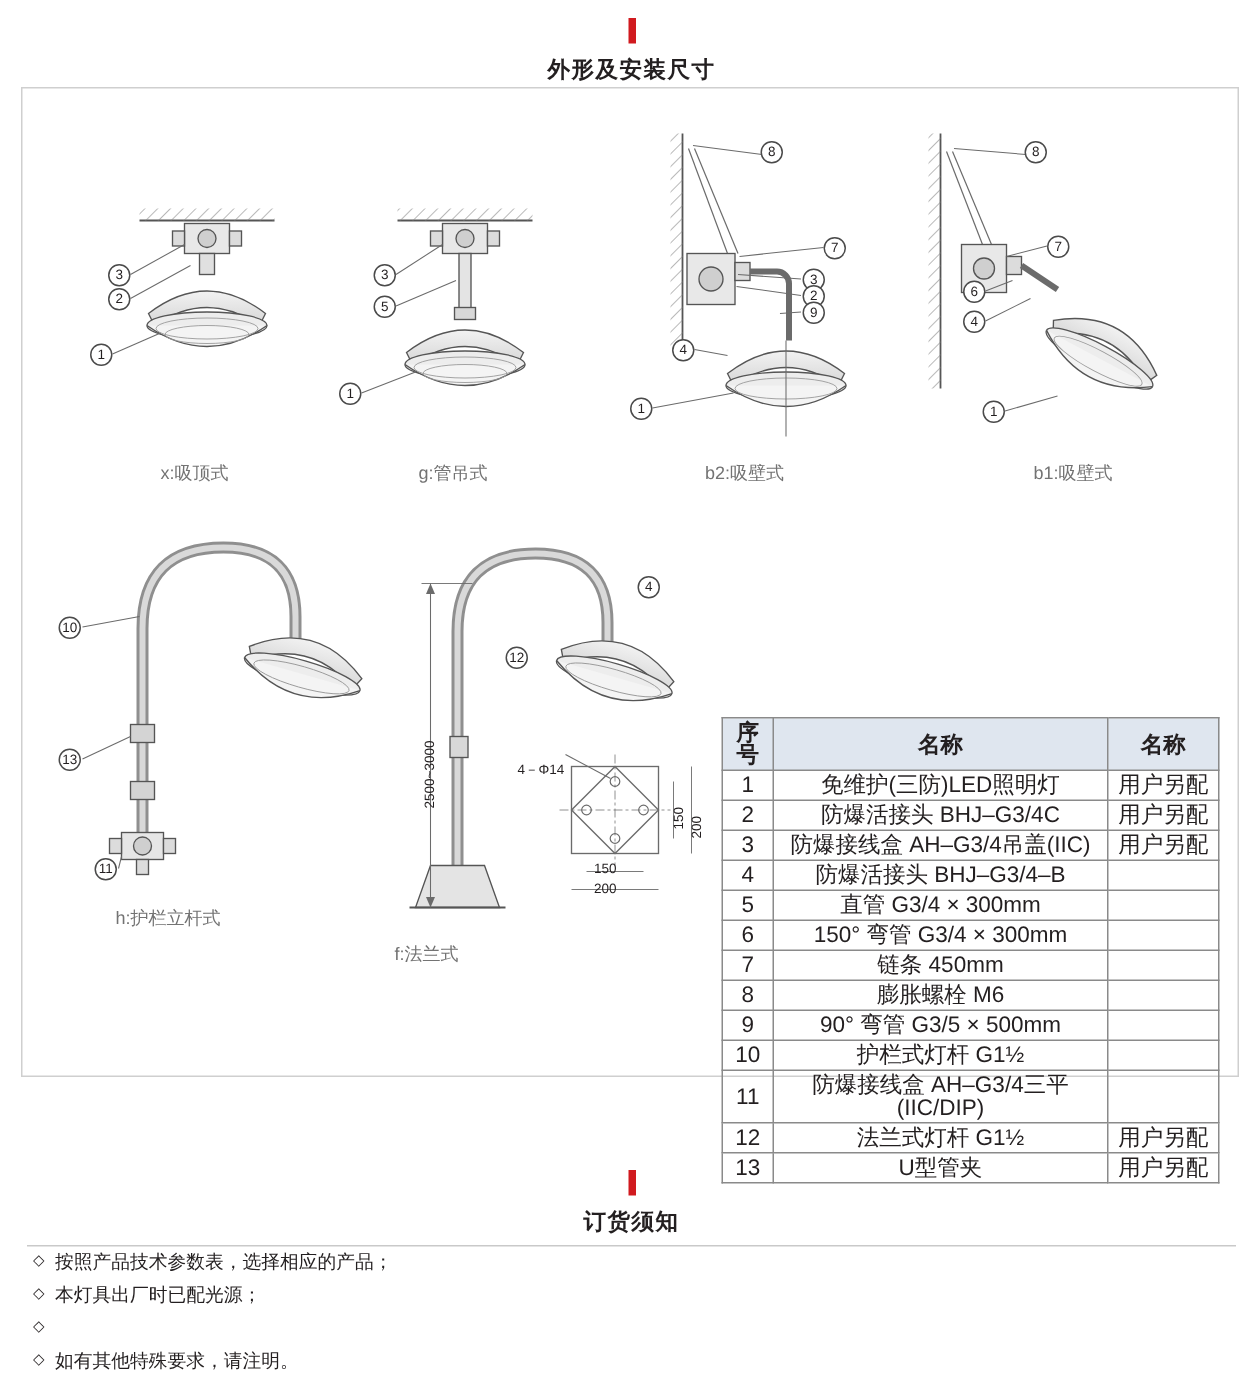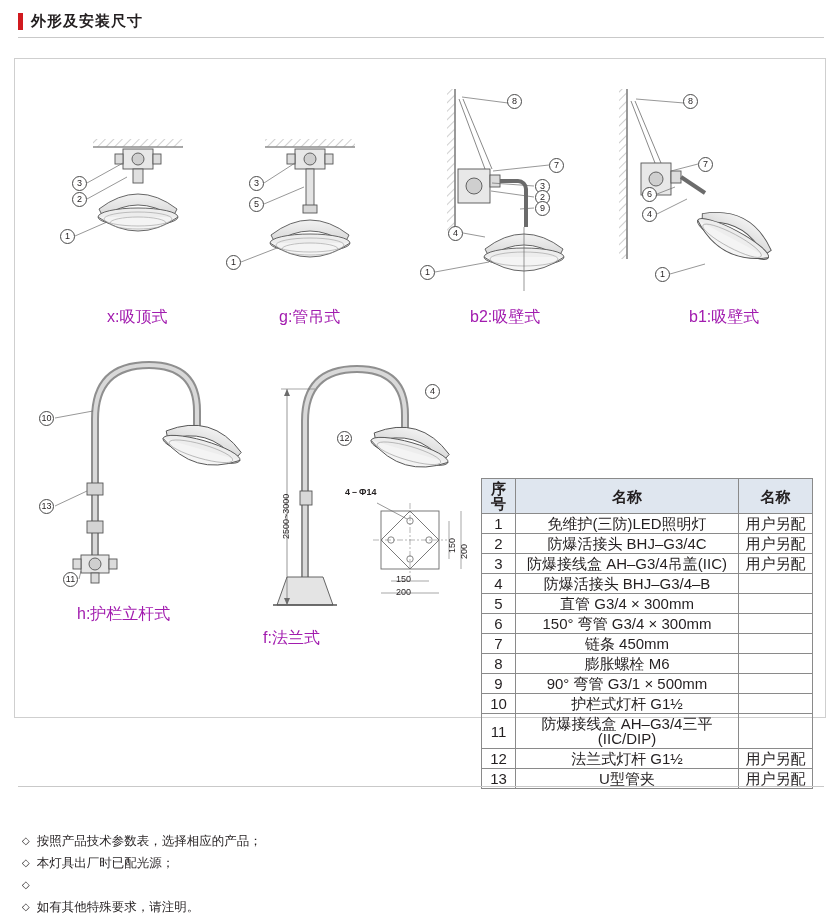--- a/index.html
+++ b/index.html
@@ -20,20 +20,21 @@
   }
 
   
   .section-heading {
     display: flex;
     align-items: center;
     gap: 8px;
     font-size: 15px;
     font-weight: bold;
     letter-spacing: 1px;
+    flex-direction: column;
   }
   .heading-bar {
     width: 5px;
     height: 17px;
     background: #d11a1f;
     flex: 0 0 auto;
   }
   .heading-rule {
     height: 1px;
     background: #c9c9c9;
@@ -59,22 +60,22 @@
     left: 14px;
     top: 58px;
     width: 812px;
     height: 660px;
     border: 1px solid #cfcfcf;
     background: #fff;
   }
 
   .caption {
     position: absolute;
-    font-size: 16px;
-    color: #a21caf;
+    font-size: 12px;
+    color: #737373;
     white-space: nowrap;
   }
 
   .callout {
     position: absolute;
     width: 15px;
     height: 15px;
     border: 1px solid #4a4a4a;
     border-radius: 50%;
     font-size: 9px;
@@ -366,21 +367,21 @@
     <div class="callout" style="left:627px; top:148px;">4</div>
     <div class="callout" style="left:640px; top:208px;">1</div>
 
     <div class="callout" style="left:24px; top:352px;">10</div>
     <div class="callout" style="left:24px; top:440px;">13</div>
     <div class="callout" style="left:48px; top:513px;">11</div>
     <div class="callout" style="left:410px; top:325px;">4</div>
     <div class="callout" style="left:322px; top:372px;">12</div>
 
     <div class="dimtext vert" style="left:266px; top:480px;">2500~3000</div>
-    <div class="dimtext" style="left:330px; top:427px;font-weight:bold;">4－Φ14</div>
+    <div class="dimtext" style="left:330px; top:448px;">4－Φ14</div>
     <div class="dimtext" style="left:381px; top:515px;">150</div>
     <div class="dimtext" style="left:381px; top:528px;">200</div>
     <div class="dimtext vert" style="left:432px; top:494px;">150</div>
     <div class="dimtext vert" style="left:444px; top:500px;">200</div>
 
     <table class="parts-table">
       <thead>
         <tr>
           <th class="col-no">序号</th>
           <th class="col-name">名称</th>
@@ -423,21 +424,21 @@
           <td class="col-name">链条 450mm</td>
           <td class="col-note"></td>
         </tr>
         <tr>
           <td class="col-no">8</td>
           <td class="col-name">膨胀螺栓 M6</td>
           <td class="col-note"></td>
         </tr>
         <tr>
           <td class="col-no">9</td>
-          <td class="col-name">90° 弯管 G3/1 × 500mm</td>
+          <td class="col-name">90° 弯管 G3/5 × 500mm</td>
           <td class="col-note"></td>
         </tr>
         <tr>
           <td class="col-no">10</td>
           <td class="col-name">护栏式灯杆 G1½</td>
           <td class="col-note"></td>
         </tr>
         <tr>
           <td class="col-no">11</td>
           <td class="col-name">防爆接线盒 AH–G3/4三平(IIC/DIP)</td>
@@ -452,20 +453,24 @@
           <td class="col-no">13</td>
           <td class="col-name">U型管夹</td>
           <td class="col-note">用户另配</td>
         </tr>
       </tbody>
     </table>
 
   </div>
 
   <div id="heading-order">
+    <div class="section-heading">
+      <span class="heading-bar"></span>
+      <span>订货须知</span>
+    </div>
     <div class="heading-rule"></div>
   </div>
 
   <div class="notes">
     <div class="note-row">
       <span class="diamond">◇</span>
       <span>按照产品技术参数表，选择相应的产品；</span>
     </div>
     <div class="note-row">
       <span class="diamond">◇</span>

